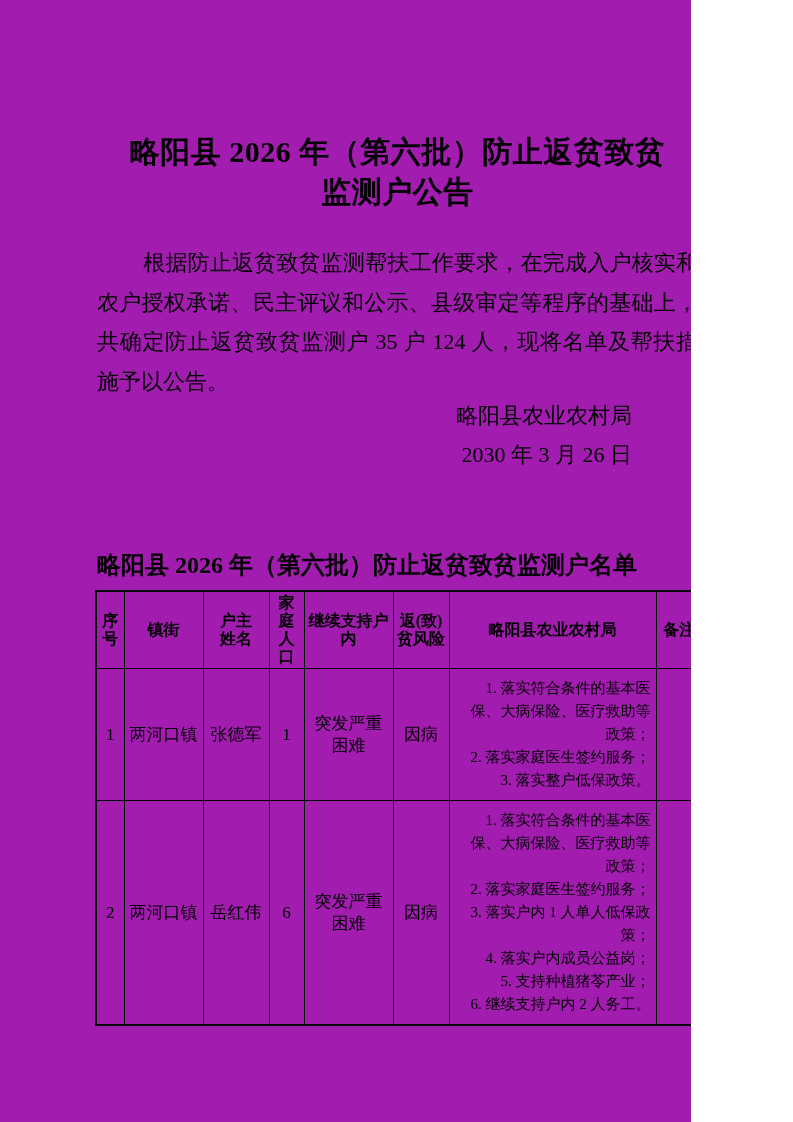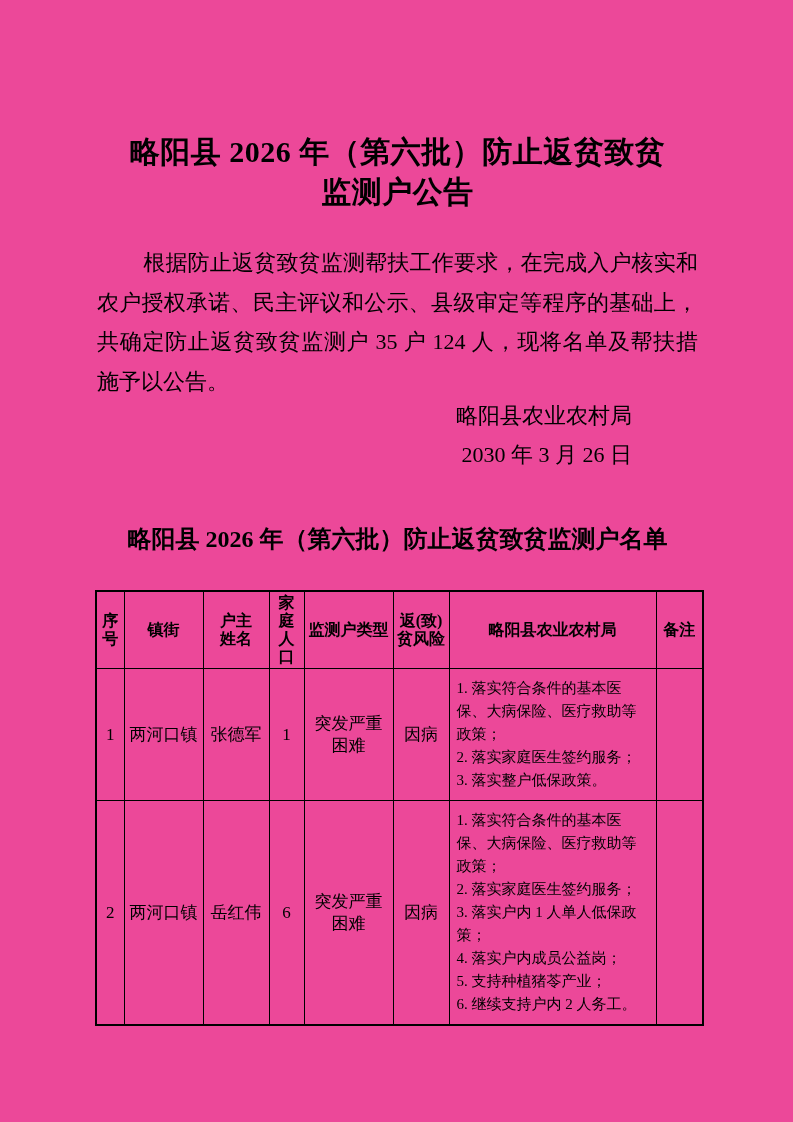--- a/index.html
+++ b/index.html
@@ -1,41 +1,41 @@
 <!DOCTYPE html>
 <html><head>
 <meta charset="utf-8">
 <style>
   html, body { margin: 0; padding: 0; }
   body {
     width: 793px; height: 1122px;
     background: #ffffff; color: #000000;
     font-family: "Liberation Serif", "DejaVu Serif", serif;
   }
-  .page { position: relative; width: 793px; height: 1122px; overflow: hidden; background: #ec4899; }
+  .page { position: relative; width: 691px; height: 1122px; overflow: hidden; background: #a21caf; }
 
   .doc-title {
     position: absolute; top: 132px; left: 97px; width: 601px;
     text-align: center; font-size: 30px; font-weight: bold;
     line-height: 40px; white-space: pre-line; letter-spacing: 0.5px;
   }
   .doc-body {
     position: absolute; top: 243px; left: 97px; width: 601px;
     font-size: 22px; line-height: 39.5px;
     text-align: justify; text-indent: 2.1em;
   }
   .signature {
     position: absolute; top: 396px; left: 456px;
     text-align: right; font-size: 22px; line-height: 39px;
   }
   .signature div { min-width: 176px; }
 
   .table-title {
-    position: absolute; top: 523px; left: 97px; width: 601px;
-    text-align: center; font-size: 24px; font-weight: bold;
+    position: absolute; top: 549px; left: 97px; width: 601px;
+    font-size: 24px; font-weight: bold;
   }
 
   table.roster {
     position: absolute; top: 590px; left: 95px;
     border-collapse: collapse; table-layout: fixed;
     width: 607px; border: 2px solid #000;
   }
   .roster th, .roster td {
     border: 1px solid #000; overflow: hidden;
     vertical-align: middle; text-align: center;
@@ -43,21 +43,21 @@
   }
   .roster thead tr { height: 73px; }
   .roster tr.row-1 { height: 118px; }
   .roster tr.row-2 { height: 185px; }
   .roster th {
     font-weight: bold; font-size: 16px; line-height: 18px;
     white-space: pre-line;
   }
   .roster td { font-size: 17px; line-height: 22px; }
   .roster td.measures {
-    text-align: left; font-size: 15px; line-height: 23px;
+    text-align: right; font-size: 15px; line-height: 23px;
     padding: 8px 5px 8px 7px; white-space: pre-line; margin-top: 16px;
   }
 </style>
 </head>
 <body>
 
 <div class="page">
 
   <div class="doc-title">略阳县 2026 年（第六批）防止返贫致贫
 监测户公告</div>
@@ -86,21 +86,21 @@
       <tr>
         <th>序
 号</th>
         <th>镇街</th>
         <th>户主
 姓名</th>
         <th>家
 庭
 人
 口</th>
-        <th>监测户类型</th>
+        <th>继续支持户内</th>
         <th>返(致)
 贫风险</th>
         <th>略阳县农业农村局</th>
         <th>备注</th>
       </tr>
     </thead>
     <tbody>
       <tr class="row-1">
         <td>1</td>
         <td>两河口镇</td>

